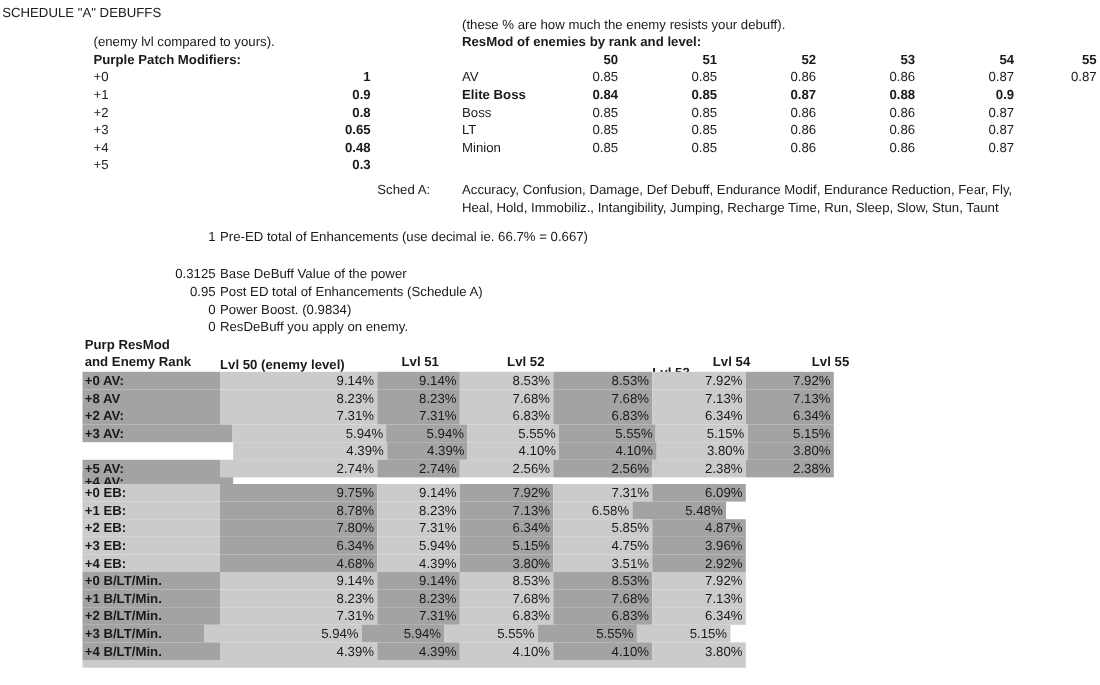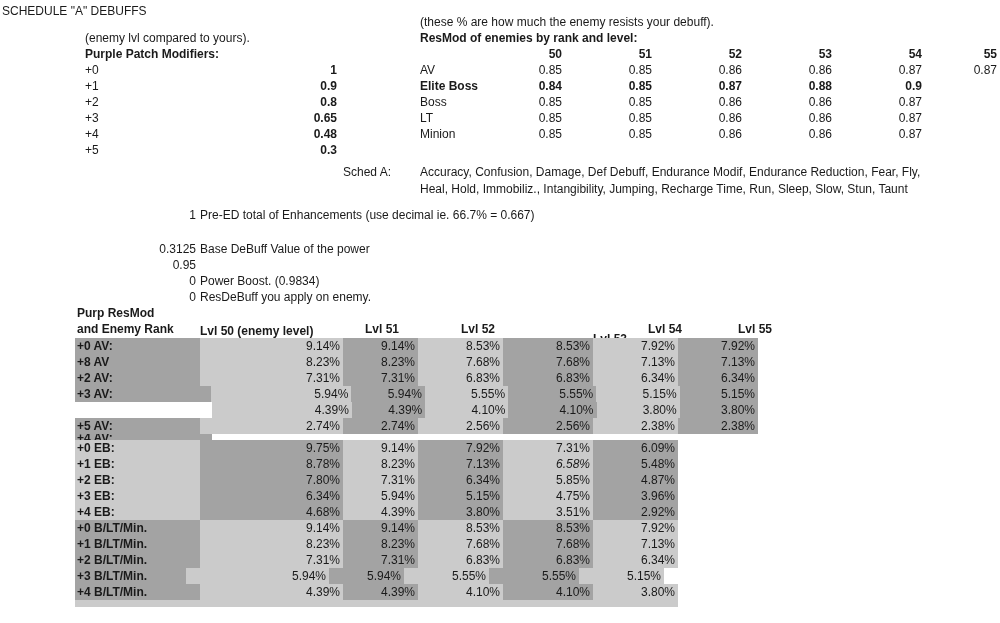--- a/index.html
+++ b/index.html
@@ -141,20 +141,21 @@
   <span class="calc-label">Pre-ED total of Enhancements (use decimal ie. 66.7% = 0.667)</span>
 </div>
 
 <div class="abs" style="left:0px; top:241px;" id="calc-rows">
     <div class="calc-row">
       <div class="calc-val">0.3125</div>
       <div class="calc-label">Base DeBuff Value of the power</div>
     </div>
     <div class="calc-row">
       <div class="calc-val">0.95</div>
+      <div class="calc-label">Post ED total of Enhancements (Schedule A)</div>
     </div>
     <div class="calc-row">
       <div class="calc-val">0</div>
       <div class="calc-label">Power Boost. (0.9834)</div>
     </div>
     <div class="calc-row">
       <div class="calc-val">0</div>
       <div class="calc-label">ResDeBuff you apply on enemy.</div>
     </div>
   </div>
@@ -233,21 +234,21 @@
       <div class="dt-cell shade-dark" style="width: 85px;">7.92%</div>
       <div class="dt-cell shade-light" style="width: 90px;">7.31%</div>
       <div class="dt-cell shade-dark" style="width: 85px;">6.09%</div>
       <div class="dt-cell shade-none" style="width: 80px;"></div>
     </div>
     <div class="dt-row">
       <div class="dt-cell lbl shade-light" style="width: 125px;">+1 EB:</div>
       <div class="dt-cell shade-dark" style="width: 143px;">8.78%</div>
       <div class="dt-cell shade-light" style="width: 75px;">8.23%</div>
       <div class="dt-cell shade-dark" style="width: 85px;">7.13%</div>
-      <div class="dt-cell shade-light" style="width: 90px; font-style: italic;">6.58%</div>
+      <div class="dt-cell shade-light" style="width: 72px;">6.58%</div>
       <div class="dt-cell shade-dark" style="width: 85px;">5.48%</div>
       <div class="dt-cell shade-none" style="width: 80px;"></div>
     </div>
     <div class="dt-row">
       <div class="dt-cell lbl shade-light" style="width: 125px;">+2 EB:</div>
       <div class="dt-cell shade-dark" style="width: 143px;">7.80%</div>
       <div class="dt-cell shade-light" style="width: 75px;">7.31%</div>
       <div class="dt-cell shade-dark" style="width: 85px;">6.34%</div>
       <div class="dt-cell shade-light" style="width: 90px;">5.85%</div>
       <div class="dt-cell shade-dark" style="width: 85px;">4.87%</div>

